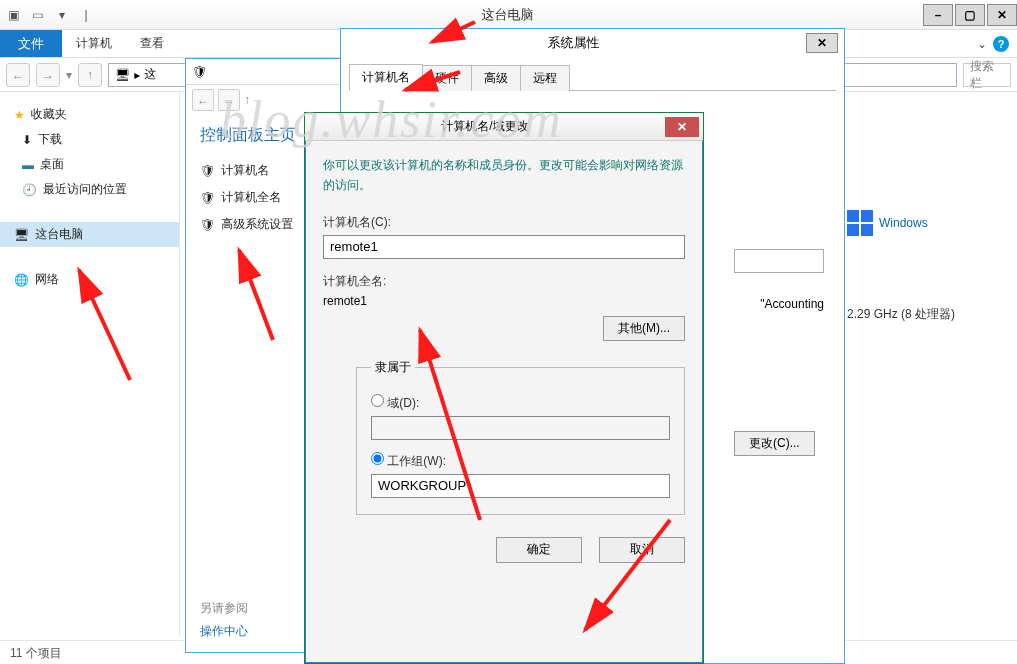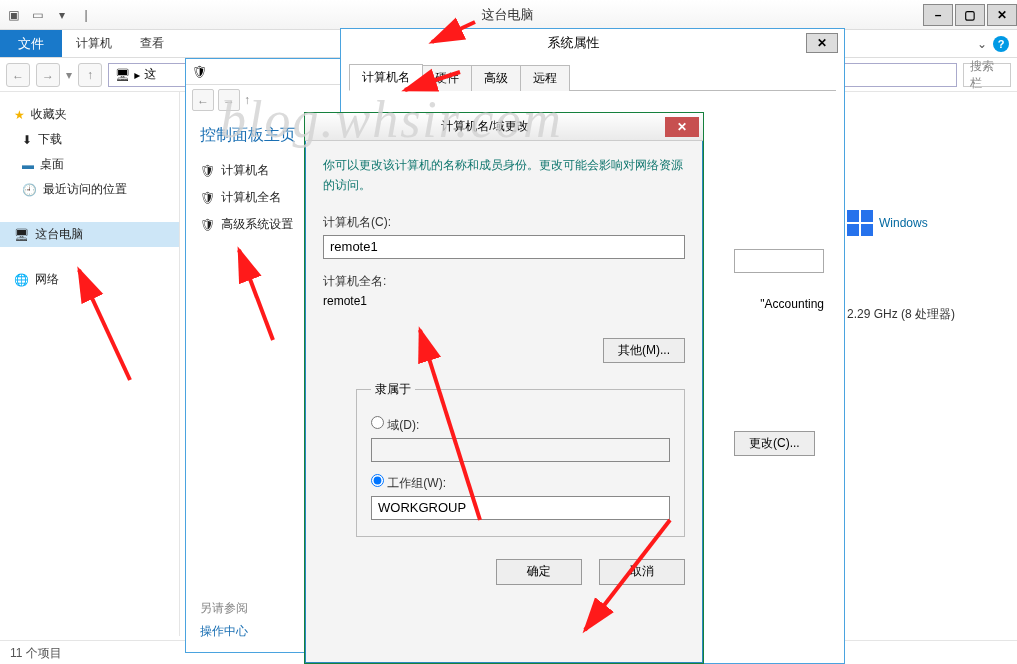--- a/index.html
+++ b/index.html
@@ -61,21 +61,21 @@
 
 .rename { position: absolute; left: 304px; top: 112px; width: 400px; height: 552px; background: #f4f4f4; border: 1px solid #15803d; box-shadow: 0 0 0 1px #2a88bf inset; }
 .rename .dlgtitle { height: 28px; background: linear-gradient(#fefefe,#eaeaea); display: flex; align-items: center; border-bottom: 1px solid #ccc; }
 .rename .dlgtitle .txt { flex: 1; text-align: center; }
 .rename .dlgtitle .close { width: 34px; height: 20px; margin-right: 4px; background: #c75050; color: #fff; display: flex; align-items: center; justify-content: center; font-weight: bold; }
 .rename .body { padding: 14px 18px; }
 .rename .desc { line-height: 1.7; color: #0f766e; margin-bottom: 18px; }
 .rename label { display: block; margin-bottom: 4px; color: #333; }
 .rename input[type=text] { width: 100%; height: 24px; border: 1px solid #888; padding: 2px 6px; font-size: 13px; background: #fff; }
 .rename .fullname { margin-top: 14px; }
-.rename .other-row { text-align: right; margin-top: 30px; }
+.rename .other-row { text-align: right; margin-top: 8px; }
 .rename fieldset { border: 1px solid #bbb; margin-top: 18px; padding: 12px 14px 16px; margin-left: 33px; }
 .rename legend { padding: 0 4px; }
 .rename .radio-row { margin: 6px 0 4px; }
 .rename .grp-input { width: 100%; height: 24px; border: 1px solid #888; padding: 2px 6px; background: #fff; }
 .rename .grp-input.disabled { background: #f4f4f4; }
 .rename .btnrow { text-align: right; margin-top: 22px; }
 .rename .btnrow button { margin-left: 14px; min-width: 86px; height: 26px; }
 
 
 .rightinfo { position: absolute; right: 0; top: 150px; width: 170px; color: #333; }

